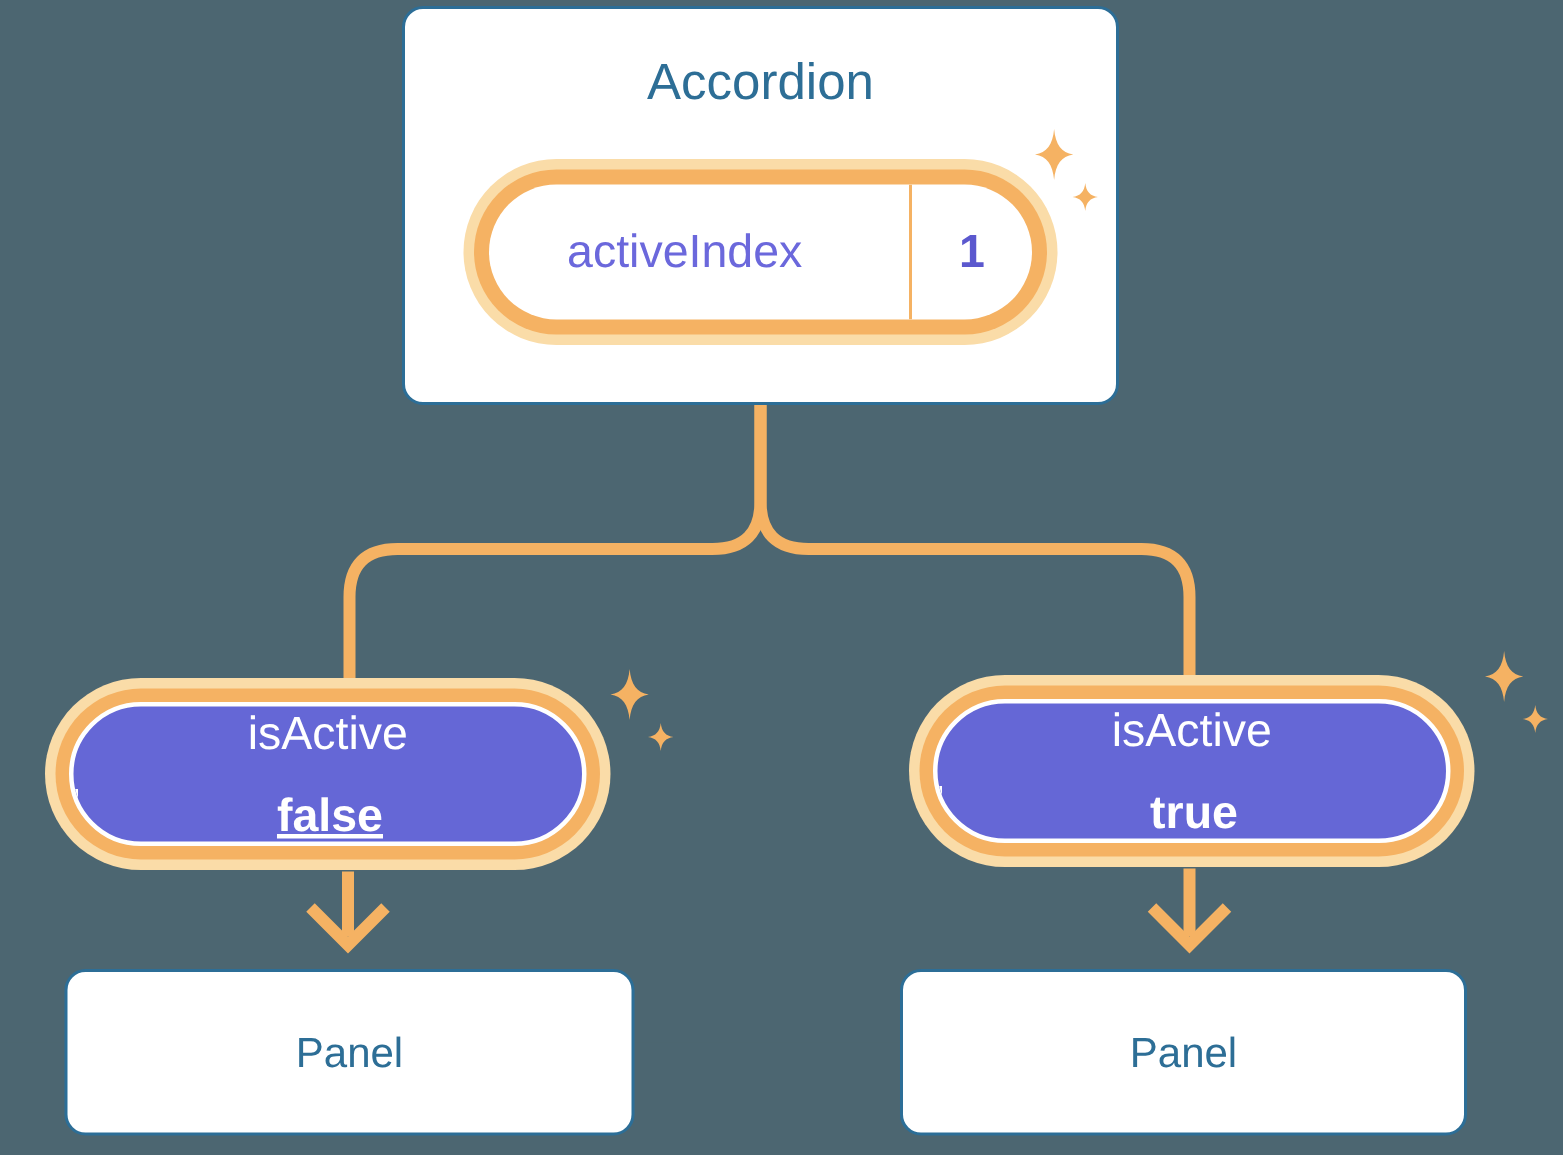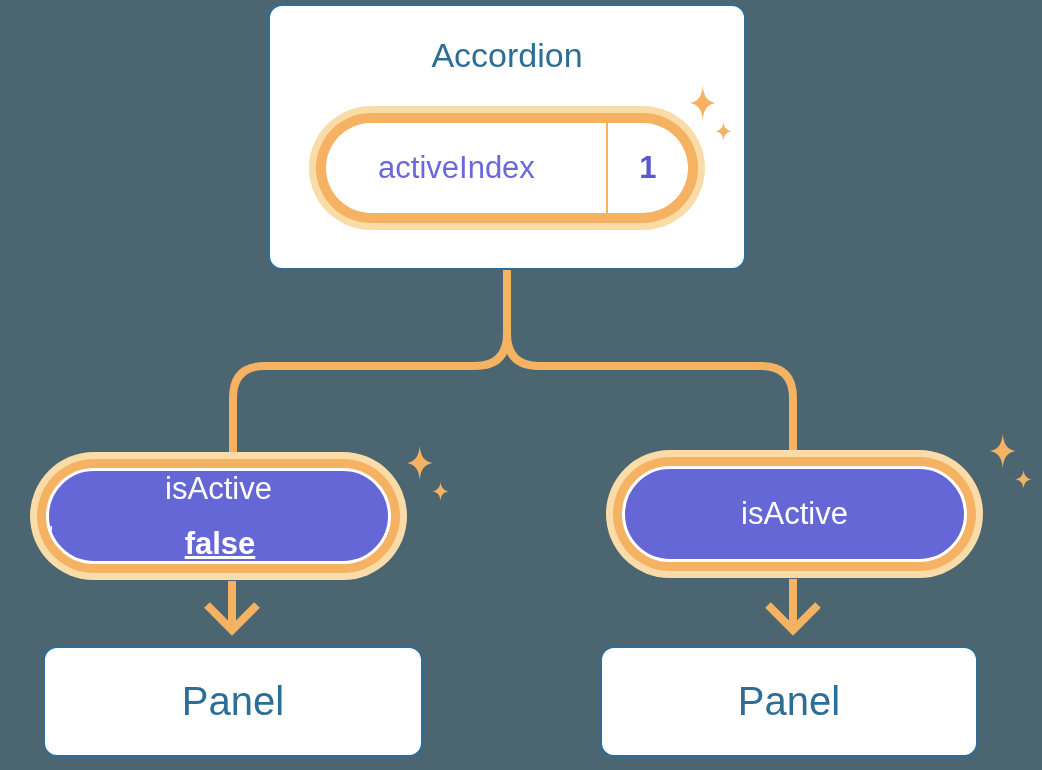--- a/index.html
+++ b/index.html
@@ -30,21 +30,21 @@
     border:2.5px solid var(--card-border);border-radius:14px;
   }
   .accordion{left:268px;top:4px;width:478px;height:266px;}
   .card-title{
     margin-top:30px;text-align:center;
     font-size:34px;font-weight:500;color:var(--heading-text);
   }
   .panel{display:flex;align-items:center;justify-content:center;}
   .panel-left{left:43px;top:646px;width:380px;height:111px;}
   .panel-right{left:600px;top:646px;width:378px;height:111px;}
-  .panel-title{font-size:40px;font-weight:500;color:var(--heading-text);}
+  .panel-title{font-size:28px;font-weight:500;color:var(--heading-text);}
   
   .pill{position:absolute;border-radius:999px;background:var(--pill-glow);padding:7px;}
   .pill-ring{height:100%;border-radius:999px;background:var(--pill-orange);}
   .state-pill{left:50%;top:100px;transform:translateX(-50%);width:396px;height:124px;}
   .state-pill .pill-ring{padding:10px;}
   .prop-pill{width:377px;height:128px;}
   .prop-pill .pill-ring{padding:9px;}
   .left-pill{left:30px;top:452px;}
   .right-pill{left:606px;top:450px;}
   .pill-body{height:100%;border-radius:999px;display:flex;overflow:hidden;gap:19px;}
@@ -109,20 +109,21 @@
 
   <svg class="sparkles" style="left:405px;top:446px" width="48" height="58" viewBox="0 0 48 58" aria-hidden="true">
     <path class="spark" transform="translate(2,0) scale(0.75,1)" d="M17 0 C18.2 10.4 23.6 15.8 34 17 C23.6 18.2 18.2 23.6 17 34 C15.8 23.6 10.4 18.2 0 17 C10.4 15.8 15.8 10.4 17 0 Z"></path>
     <path class="spark" transform="translate(27,36) scale(0.5,0.55)" d="M17 0 C18.2 10.4 23.6 15.8 34 17 C23.6 18.2 18.2 23.6 17 34 C15.8 23.6 10.4 18.2 0 17 C10.4 15.8 15.8 10.4 17 0 Z"></path>
   </svg>
 
   <div class="pill prop-pill right-pill">
     <div class="pill-ring">
       <div class="pill-body dark">
         <span class="cell label">isActive</span>
+        <span class="cell value">true</span>
       </div>
     </div>
   </div>
 
   <svg class="sparkles" style="left:988px;top:434px" width="48" height="58" viewBox="0 0 48 58" aria-hidden="true">
     <path class="spark" transform="translate(2,0) scale(0.75,1)" d="M17 0 C18.2 10.4 23.6 15.8 34 17 C23.6 18.2 18.2 23.6 17 34 C15.8 23.6 10.4 18.2 0 17 C10.4 15.8 15.8 10.4 17 0 Z"></path>
     <path class="spark" transform="translate(27,36) scale(0.5,0.55)" d="M17 0 C18.2 10.4 23.6 15.8 34 17 C23.6 18.2 18.2 23.6 17 34 C15.8 23.6 10.4 18.2 0 17 C10.4 15.8 15.8 10.4 17 0 Z"></path>
   </svg>
 
   <div class="card panel panel-left">

